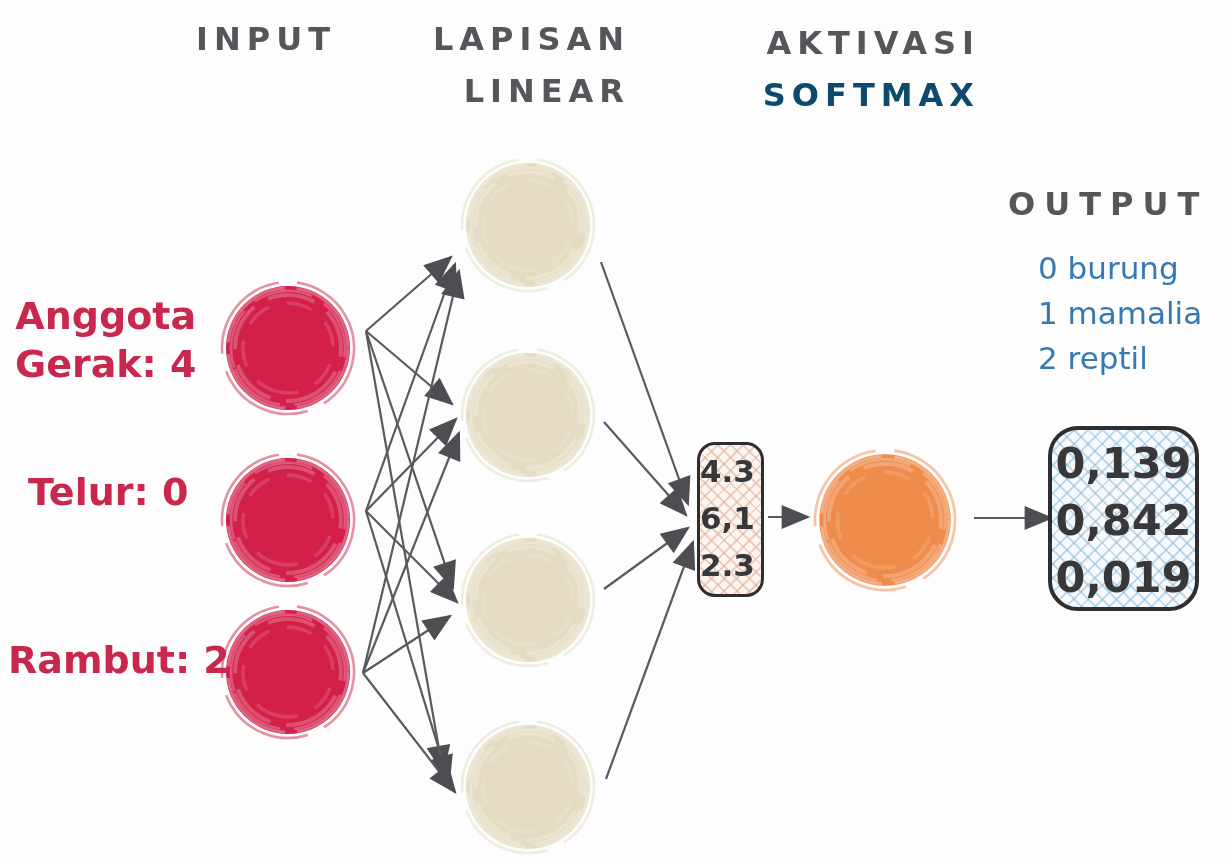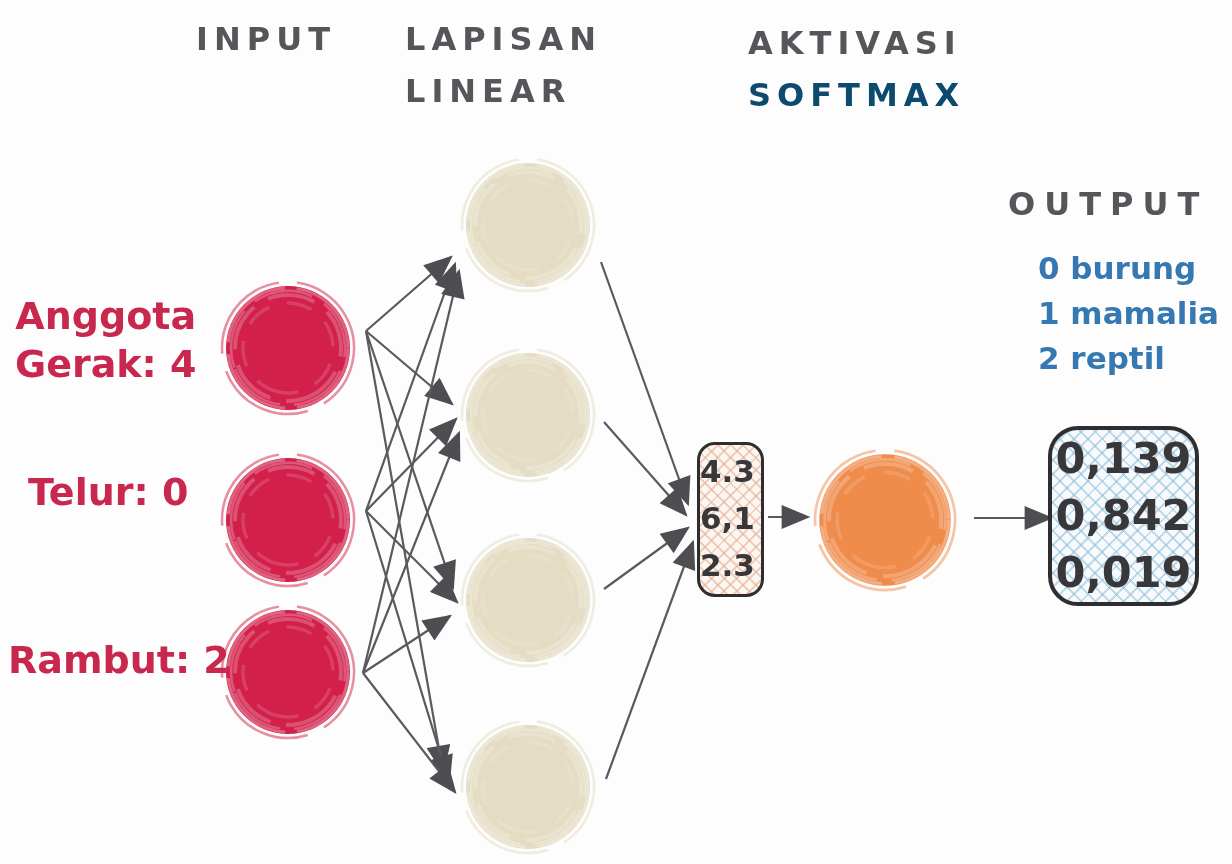--- a/index.html
+++ b/index.html
@@ -5,26 +5,26 @@
   html,body{margin:0;padding:0;background:#ffffff;}
   .stage{
     position:relative;width:1232px;height:864px;background:#fdfdfd;
     font-family:"DejaVu Sans", sans-serif;overflow:hidden;
   }
   svg.layer{position:absolute;left:0;top:0;}
   .hdr{
     position:absolute;color:#55555a;font-weight:bold;font-size:32px;
     line-height:52px;letter-spacing:6px;white-space:nowrap;
   }
-  .hdr-linear,.hdr-aktivasi{text-align:left;}
+  .hdr-linear,.hdr-aktivasi{text-align:right;}
   .softmax-line{color:#0c4a6e;}
   .hdr-output{letter-spacing:9px;}
   .class-list{
     position:absolute;left:1038px;top:246px;color:#3679b2;
-    font-weight:bold;font-size:31px;line-height:45px;white-space:nowrap;
+    font-weight:normal;font-size:31px;line-height:45px;white-space:nowrap;
   }
   .input-label{
     position:absolute;color:#c9284e;font-weight:bold;font-size:38px;
     line-height:48px;white-space:pre-line;text-align:center;
   }
   .logits-box{
     position:absolute;left:697px;top:442px;width:61px;height:146px;
     border:3.5px solid #2e2e31;border-radius:18px;
     background-color:#fdf5ef;
     background-image:
@@ -34,21 +34,21 @@
     line-height:47px;padding-top:3px;box-sizing:content-box;
   }
   .prob-box{
     position:absolute;left:1048px;top:426px;width:143px;height:172px;
     border:4px solid #2e2e31;border-radius:30px;
     background-color:#f6fafc;
     background-image:
       repeating-linear-gradient(45deg, rgba(130,180,212,0.45) 0 2px, transparent 2px 10px),
       repeating-linear-gradient(-45deg, rgba(130,180,212,0.45) 0 2px, transparent 2px 10px);
     text-align:center;color:#38383b;font-weight:bold;font-size:43px;
-    line-height:57px;box-sizing:content-box;
+    line-height:57px;padding-top:5px;box-sizing:content-box;
   }
 </style>
 </head>
 <body>
 
 <div class="stage">
 
   <svg class="layer" width="1232" height="864" viewBox="0 0 1232 864">
     <defs>
       <marker id="ah" viewBox="0 0 12 10" refX="11" refY="5" orient="auto" markerUnits="userSpaceOnUse" markerWidth="30" markerHeight="24">

